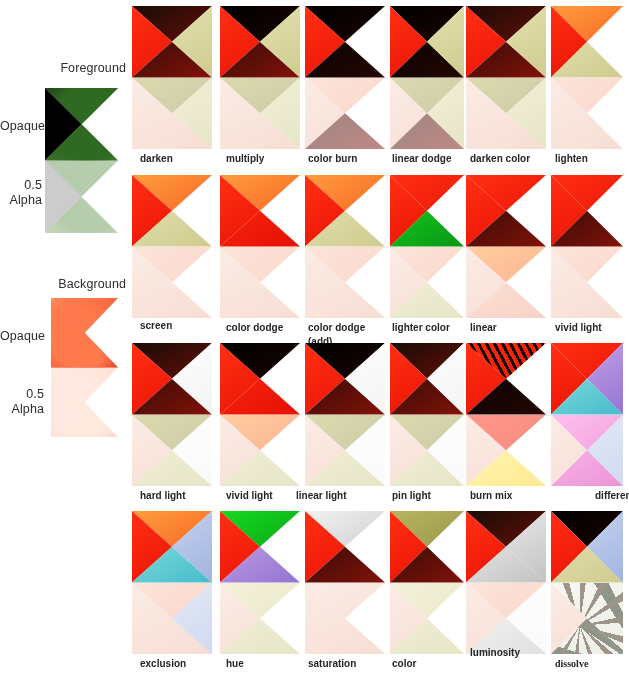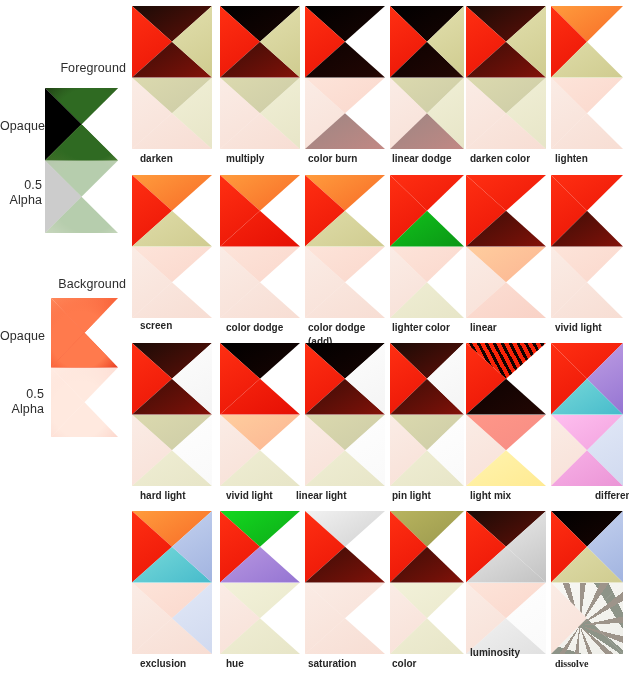--- a/index.html
+++ b/index.html
@@ -398,21 +398,21 @@
           <div class="quad q-top f-hardmix"></div>
           <div class="quad q-left f-red"></div>
           <div class="quad q-bottom f-black"></div>
         </div>
         <div class="half bottom chev">
           <div class="quad q-top f-red"></div>
           <div class="quad q-left f-pale"></div>
           <div class="quad q-bottom f-yellow"></div>
         </div>
       </div>
-      <div class="cell-label" style="left: 470px; top: 489px;">light mix</div>
+      <div class="cell-label" style="left: 470px; top: 489px;">burn mix</div>
       <div class="swatch" style="left: 551px; top: 343px; width: 72px; height: 143px;">
         <div class="half top">
           <div class="quad q-top f-red"></div>
           <div class="quad q-left f-red"></div>
           <div class="quad q-bottom f-cyan"></div>
           <div class="quad q-right f-violet"></div>
         </div>
         <div class="half bottom">
           <div class="quad q-top f-magenta"></div>
           <div class="quad q-left f-pale"></div>

